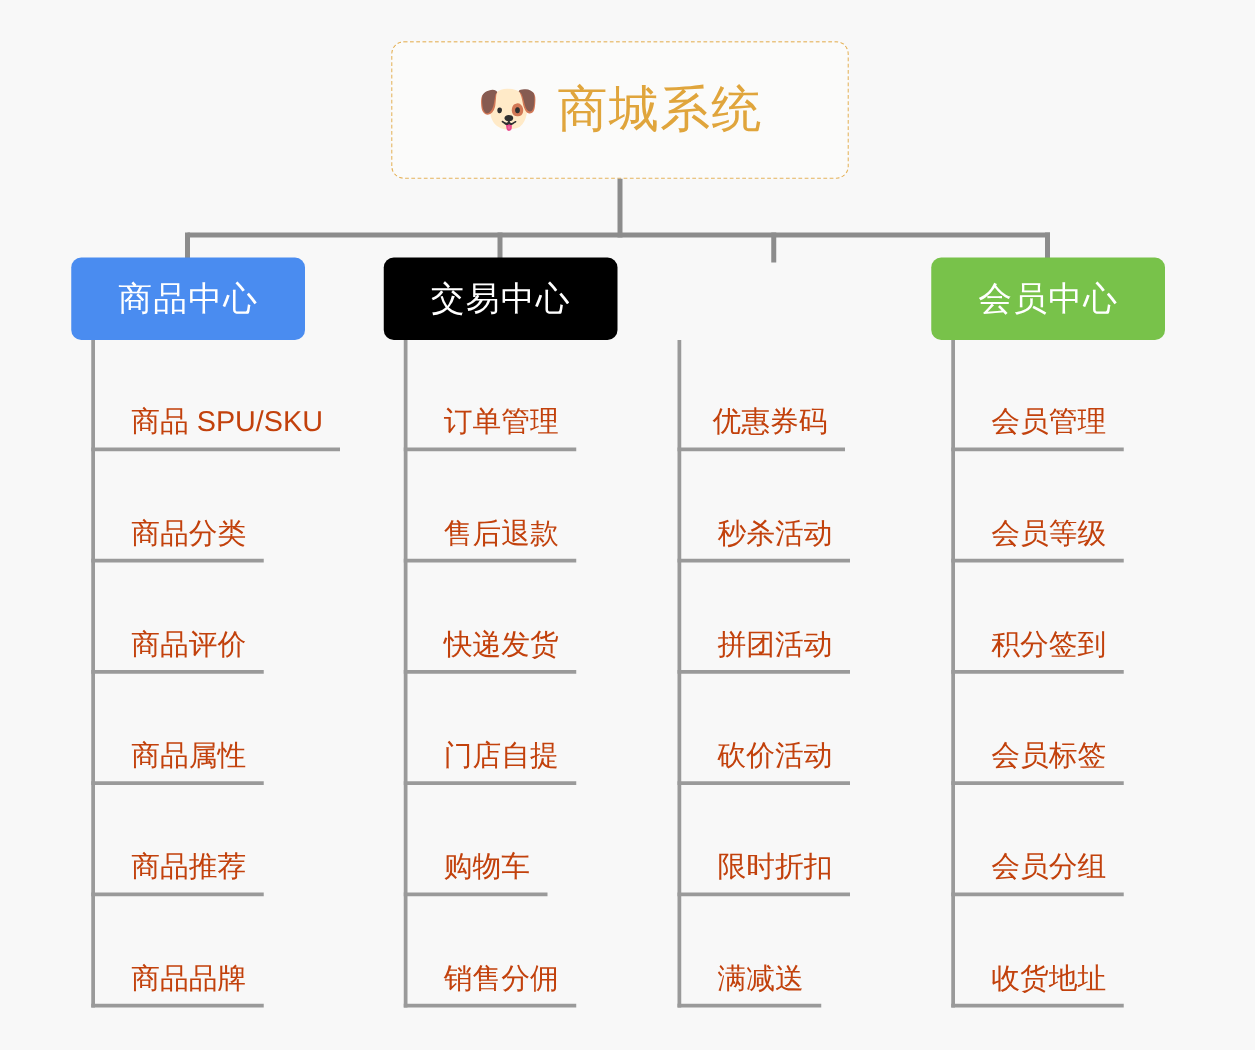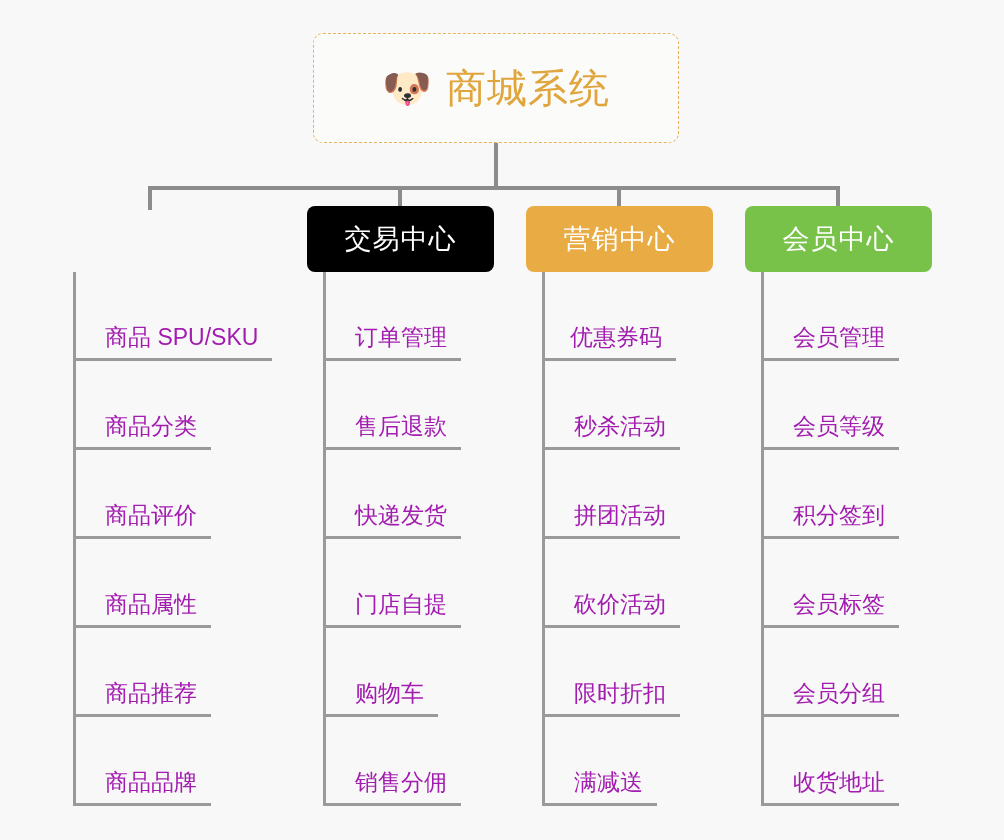--- a/index.html
+++ b/index.html
@@ -88,21 +88,21 @@
   .leaf {
     position: absolute;
     left: 0;
     height: 89px;
     display: flex;
     align-items: flex-end;
     box-sizing: border-box;
   }
   .leaf-label {
     font-size: 23px;
-    color: #a21caf;
+    color: #c2410c;
     line-height: 1;
     padding: 0 14px 9px 32px;
     border-bottom: 3px solid #9a9a9a;
     white-space: nowrap;
   }
 </style>
 </head>
 <body style="background: rgb(248, 248, 248);">
 
 <div id="mindmap">
@@ -112,20 +112,23 @@
     <span class="root-title">商城系统</span>
   </div>
 
   <div class="conn conn-v" style="left:494px; top:143px; height:47px;"></div>
   <div class="conn conn-h" style="left:150px; top:186px; width:690px;"></div>
   <div class="conn conn-v" style="left:148px; top:186px; height:24px;"></div>
   <div class="conn conn-v" style="left:398px; top:186px; height:24px;"></div>
   <div class="conn conn-v" style="left:617px; top:186px; height:24px;"></div>
   <div class="conn conn-v" style="left:836px; top:186px; height:24px;"></div>
 
+<div class="cat-box" style="left: 57px; top: 206px; width: 187px; background: rgb(74, 140, 240);">
+      <span>商品中心</span>
+    </div>
     <div class="branch" style="left: 73px;">
       <div class="branch-trunk" style="height: 534px; background: rgb(154, 154, 154);"></div>
       <div class="leaf" style="top: 0px;">
         <span class="leaf-label" style="border-bottom-color: rgb(154, 154, 154);">商品 SPU/SKU</span>
       </div>
       <div class="leaf" style="top: 89px;">
         <span class="leaf-label" style="border-bottom-color: rgb(154, 154, 154);">商品分类</span>
       </div>
       <div class="leaf" style="top: 178px;">
         <span class="leaf-label" style="border-bottom-color: rgb(154, 154, 154);">商品评价</span>
@@ -157,23 +160,20 @@
       <div class="leaf" style="top: 267px;">
         <span class="leaf-label" style="border-bottom-color: rgb(154, 154, 154); margin-top: 29px;">门店自提</span>
       </div>
       <div class="leaf" style="top: 356px;">
         <span class="leaf-label" style="border-bottom-color: rgb(154, 154, 154);">购物车</span>
       </div>
       <div class="leaf" style="top: 445px;">
         <span class="leaf-label" style="border-bottom-color: rgb(154, 154, 154);">销售分佣</span>
       </div>
     </div>
-    <div class="cat-box" style="left: 526px; top: 206px; width: 187px; background: rgb(233, 172, 68);">
-      <span>营销中心</span>
-    </div>
     <div class="branch" style="left: 542px;">
       <div class="branch-trunk" style="height: 534px; background: rgb(154, 154, 154);"></div>
       <div class="leaf" style="top: 0px;">
         <span class="leaf-label" style="border-bottom-color: rgb(154, 154, 154); padding-left: 28px;">优惠券码</span>
       </div>
       <div class="leaf" style="top: 89px;">
         <span class="leaf-label" style="border-bottom-color: rgb(154, 154, 154);">秒杀活动</span>
       </div>
       <div class="leaf" style="top: 178px;">
         <span class="leaf-label" style="border-bottom-color: rgb(154, 154, 154);">拼团活动</span>

